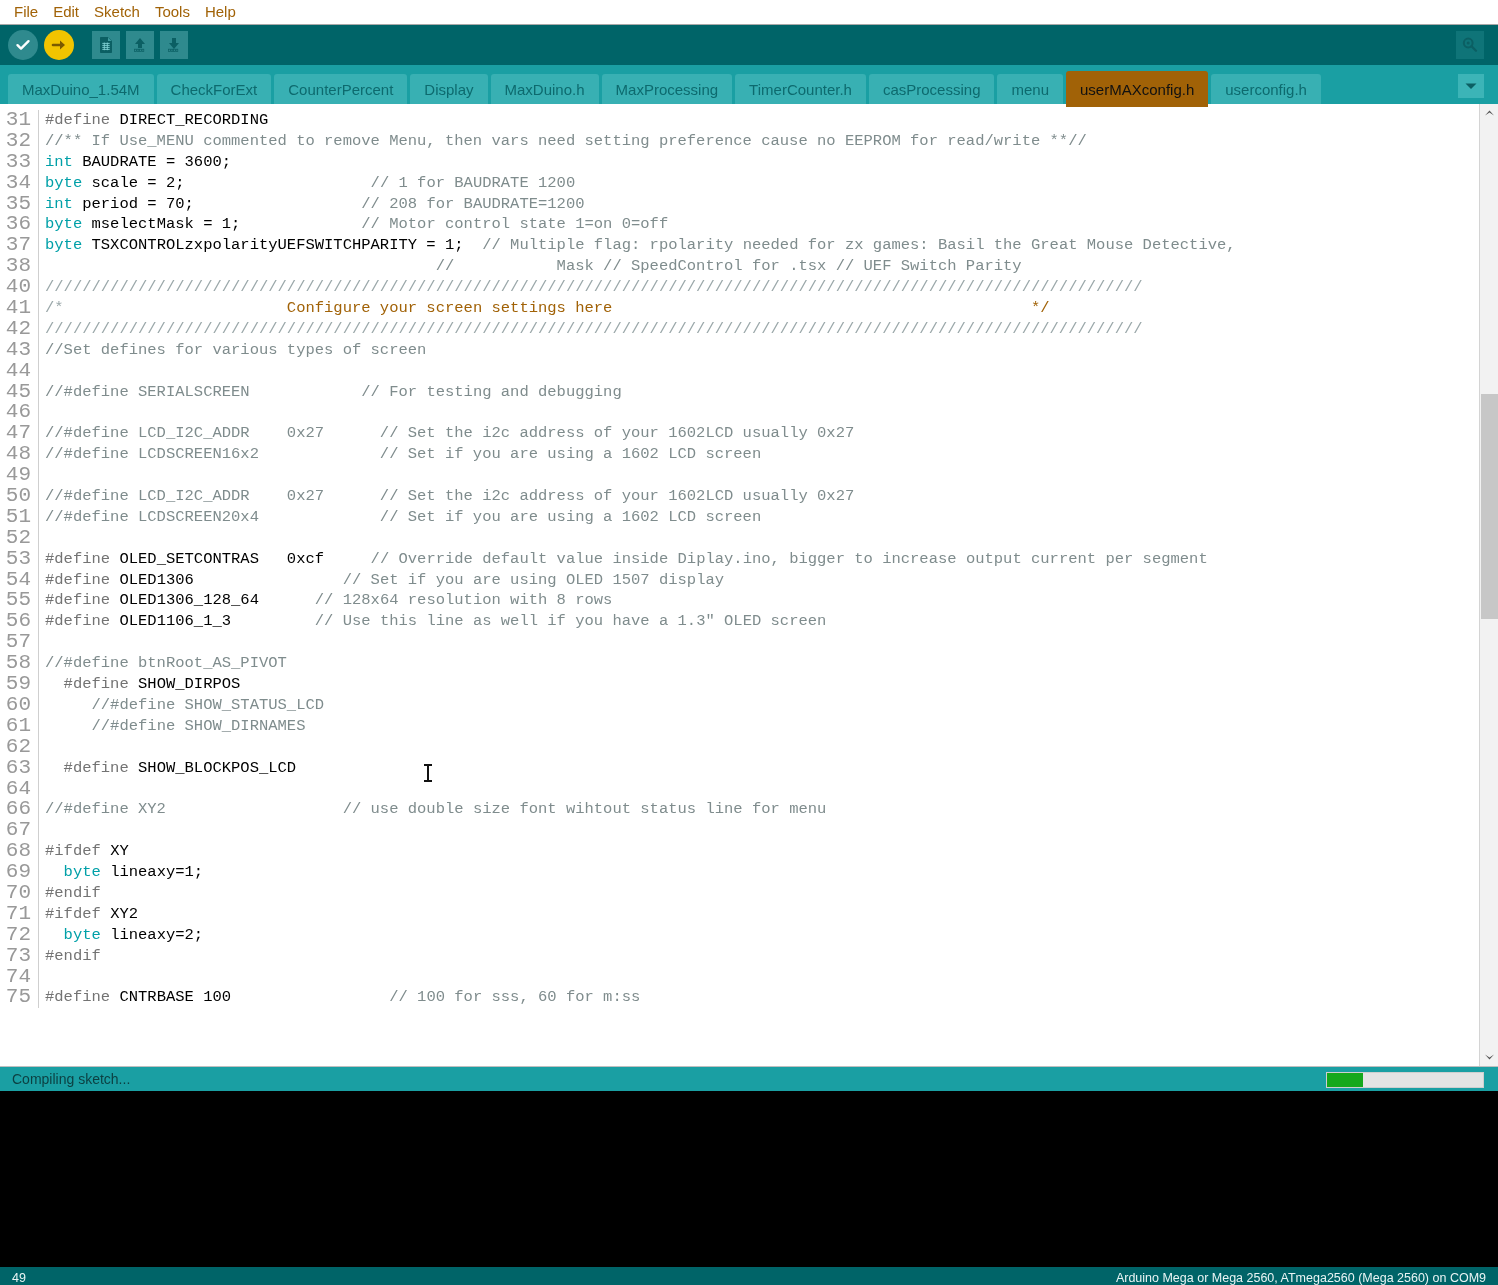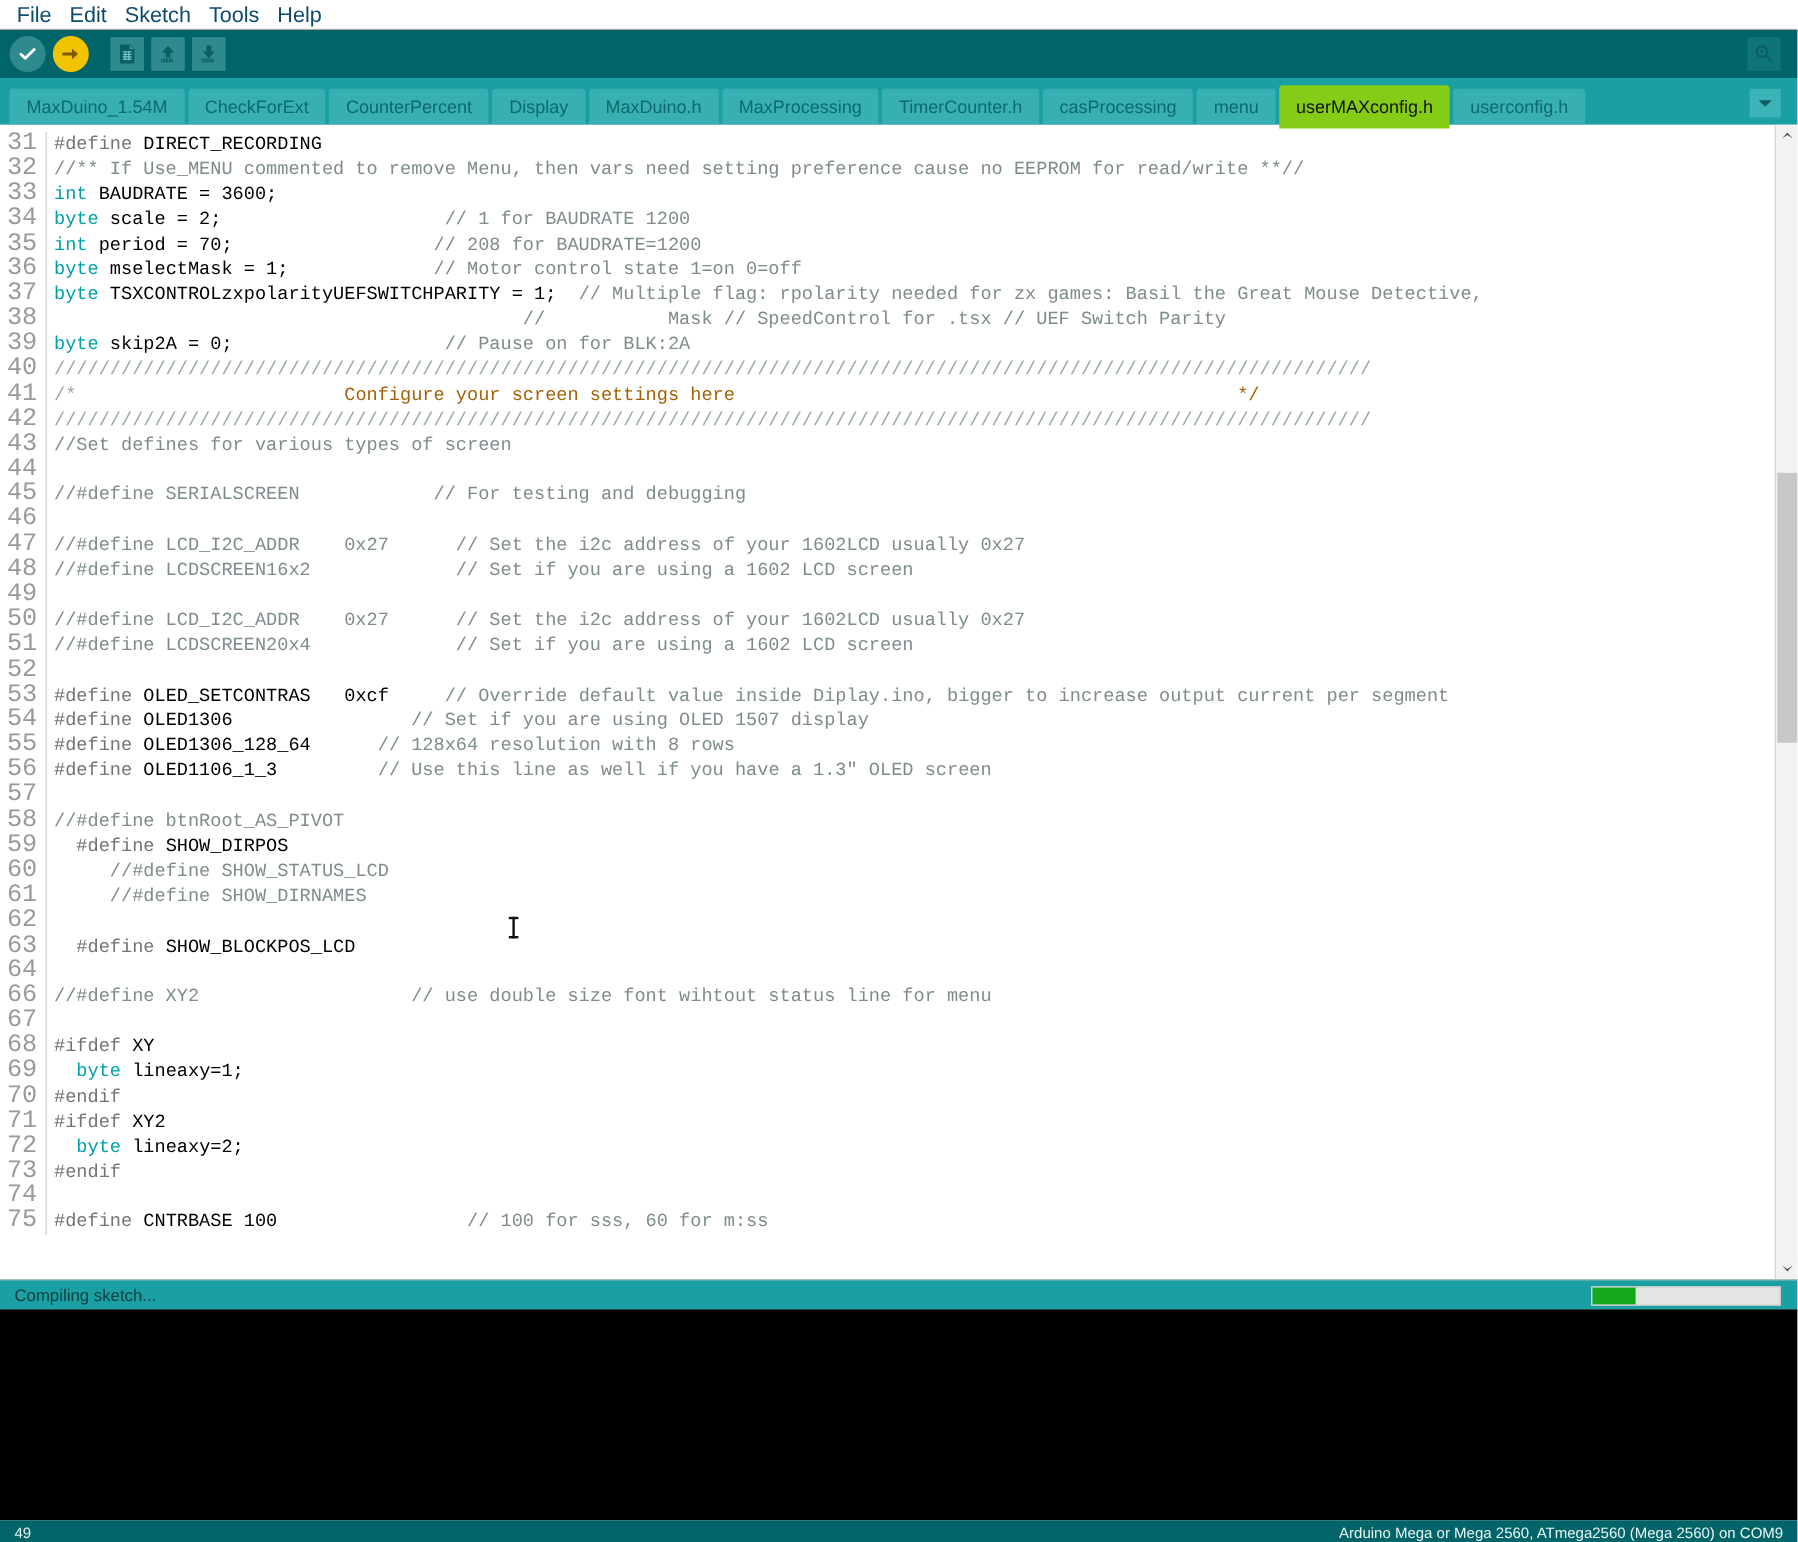--- a/index.html
+++ b/index.html
@@ -14,22 +14,22 @@
   
   #menubar {
     height: 25px;
     background: #ffffff;
     border-bottom: 1px solid #a8a8a8;
     display: flex;
     align-items: center;
     padding-left: 7px;
   }
   .menu-item {
-    font-size: 18px;
-    color: #0c4a6e;
+    font-size: 15px;
+    color: #a16207;
     padding: 2px 8px 2px 7px;
     line-height: 18px;
     cursor: default;
     white-space: nowrap;
   }
 
   
   #toolbar {
     height: 40px;
     background: #006468;
@@ -83,21 +83,21 @@
     justify-content: center;
     padding: 0 14px;
     margin-right: 3px;
     border-radius: 3px 3px 0 0;
     white-space: nowrap;
     cursor: pointer;
     position: relative;
     top: 1px;
   }
   .tab.active {
-    background: #84cc16;
+    background: #a16207;
     color: #111111;
     height: 36px;
     font-weight: normal;
     z-index: 3;
     top: 3px;
   }
   #tab-dropdown {
     position: absolute;
     right: 14px;
     bottom: 6px;
@@ -343,21 +343,20 @@
   <div id="code-area">
     <div id="code-lines">
         <div class="code-line"><div class="lnum">31</div><div class="gutter-sep"></div><div class="ltext"><span class="k-pre">#define </span><span>DIRECT_RECORDING</span></div></div>
         <div class="code-line"><div class="lnum">32</div><div class="gutter-sep"></div><div class="ltext"><span class="k-cmt">//** If Use_MENU commented to remove Menu, then vars need setting preference cause no EEPROM for read/write **//</span></div></div>
         <div class="code-line"><div class="lnum">33</div><div class="gutter-sep"></div><div class="ltext"><span class="k-type">int</span><span> BAUDRATE = 3600;</span></div></div>
         <div class="code-line"><div class="lnum">34</div><div class="gutter-sep"></div><div class="ltext"><span class="k-type">byte</span><span> scale = 2;                    </span><span class="k-cmt">// 1 for BAUDRATE 1200</span></div></div>
         <div class="code-line"><div class="lnum">35</div><div class="gutter-sep"></div><div class="ltext"><span class="k-type">int</span><span> period = 70;                  </span><span class="k-cmt">// 208 for BAUDRATE=1200</span></div></div>
         <div class="code-line"><div class="lnum">36</div><div class="gutter-sep"></div><div class="ltext"><span class="k-type">byte</span><span> mselectMask = 1;             </span><span class="k-cmt">// Motor control state 1=on 0=off</span></div></div>
         <div class="code-line"><div class="lnum">37</div><div class="gutter-sep"></div><div class="ltext"><span class="k-type">byte</span><span> TSXCONTROLzxpolarityUEFSWITCHPARITY = 1;  </span><span class="k-cmt">// Multiple flag: rpolarity needed for zx games: Basil the Great Mouse Detective,</span></div></div>
         <div class="code-line"><div class="lnum">38</div><div class="gutter-sep"></div><div class="ltext"><span>                                          </span><span class="k-cmt">//           Mask // SpeedControl for .tsx // UEF Switch Parity</span></div></div>
-        <div class="code-line"><div class="lnum">39</div><div class="gutter-sep"></div><div class="ltext"><span class="k-type">byte</span><span> skip2A = 0;                   </span><span class="k-cmt">// Pause on for BLK:2A</span></div></div>
         <div class="code-line"><div class="lnum">40</div><div class="gutter-sep"></div><div class="ltext"><span class="k-cmt-l">//////////////////////////////////////////////////////////////////////////////////////////////////////////////////////</span></div></div>
         <div class="code-line"><div class="lnum">41</div><div class="gutter-sep"></div><div class="ltext"><span class="k-cmt-l">/*</span><span class="k-cmt-g">                        Configure your screen settings here                                             </span><span class="k-cmt-g">*/</span></div></div>
         <div class="code-line"><div class="lnum">42</div><div class="gutter-sep"></div><div class="ltext"><span class="k-cmt-l">//////////////////////////////////////////////////////////////////////////////////////////////////////////////////////</span></div></div>
         <div class="code-line"><div class="lnum">43</div><div class="gutter-sep"></div><div class="ltext"><span class="k-cmt">//Set defines for various types of screen</span></div></div>
         <div class="code-line"><div class="lnum">44</div><div class="gutter-sep"></div><div class="ltext"><span></span></div></div>
         <div class="code-line"><div class="lnum">45</div><div class="gutter-sep"></div><div class="ltext"><span class="k-cmt">//#define SERIALSCREEN            </span><span class="k-cmt">// For testing and debugging</span></div></div>
         <div class="code-line"><div class="lnum">46</div><div class="gutter-sep"></div><div class="ltext"><span></span></div></div>
         <div class="code-line"><div class="lnum">47</div><div class="gutter-sep"></div><div class="ltext"><span class="k-cmt">//#define LCD_I2C_ADDR    0x27      </span><span class="k-cmt">// Set the i2c address of your 1602LCD usually 0x27</span></div></div>
         <div class="code-line"><div class="lnum">48</div><div class="gutter-sep"></div><div class="ltext"><span class="k-cmt">//#define LCDSCREEN16x2             </span><span class="k-cmt">// Set if you are using a 1602 LCD screen</span></div></div>
         <div class="code-line"><div class="lnum">49</div><div class="gutter-sep"></div><div class="ltext"><span></span></div></div>

